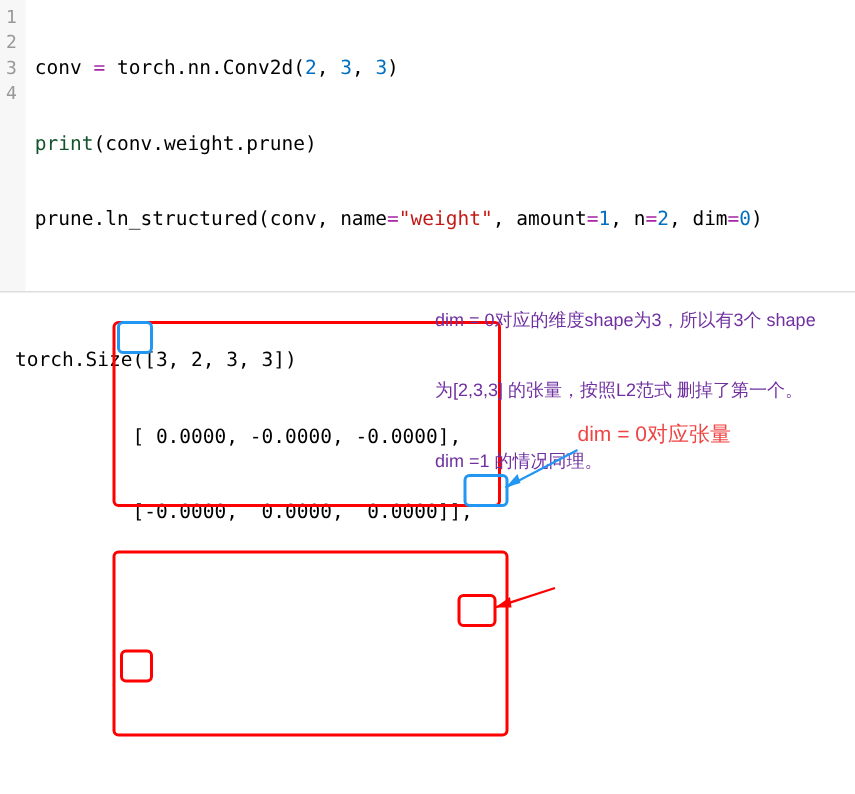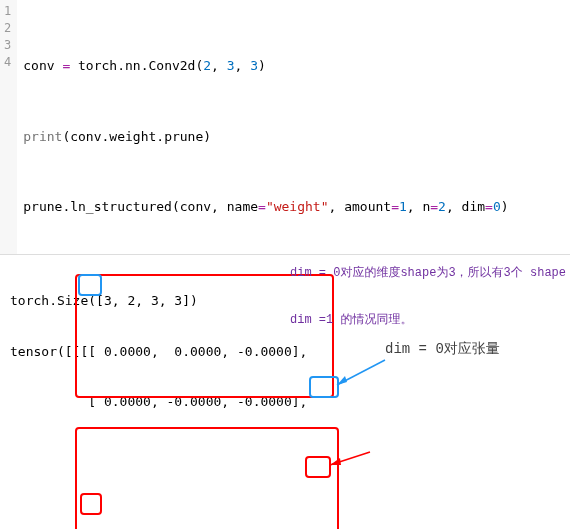--- a/index.html
+++ b/index.html
@@ -23,42 +23,42 @@
     text-align: right;
     user-select: none;
     font-size: 12px;
   }
   .gutter div { height: 17px; }
   .code {
     padding: 4px 6px;
     white-space: pre;
     flex: 1;
   }
-  .code div { height: 17px; margin-top: 20px; }
+  .code div { height: 17px; }
   .op { color: #a626a4; }
-  .kw { color: #737373; }
+  .kw { color: #14532d; }
   .num { color: #006fbf; }
   .str { color: #c41a16; }
 
   .output {
     padding: 4px 10px 8px 10px;
     white-space: pre;
     position: relative;
     font-size: 13px;
   }
   .output-line { height: 17px; }
 
   .annot {
     position: absolute;
-    font-family: Liberation Mono, monospace;
+    font-family: Liberation Sans, sans-serif;
     font-size: 12px;
     pointer-events: none;
   }
   .annot.purple { color: #7030a0; }
-  .annot.red { color: #404040; font-size: 14px; }
+  .annot.red { color: #ef4444; font-size: 14px; }
 
   .box {
     position: absolute;
     border: 2px solid #ff0000;
     border-radius: 4px;
     pointer-events: none;
   }
   .bbox {
     position: absolute;
     border: 2px solid #2196f3;
@@ -83,22 +83,22 @@
   </div>
   <div class="code">
     <div><span>conv </span><span class="op">=</span><span> torch</span><span>.</span><span>nn</span><span>.</span><span>Conv2d</span><span>(</span><span class="num">2</span><span>, </span><span class="num">3</span><span>, </span><span class="num">3</span><span>)</span></div>
     <div><span class="kw">print</span><span>(</span><span>conv</span><span>.</span><span>weight</span><span>.</span><span>prune</span><span>)</span></div>
     <div><span>prune</span><span>.</span><span>ln_structured</span><span>(</span><span>conv</span><span>, </span><span>name</span><span class="op">=</span><span class="str">"weight"</span><span>, </span><span>amount</span><span class="op">=</span><span class="num">1</span><span>, </span><span>n</span><span class="op">=</span><span class="num">2</span><span>, </span><span>dim</span><span class="op">=</span><span class="num">0</span><span>)</span></div>
   </div>
 </div>
 
 <div class="output">
   <div class="output-line">torch.Size([3, 2, 3, 3])</div>
-  <div class="output-line">tensor([[[[ 0.0000,  0.0000, -0.0000],</div>
   <div class="output-line">          [ 0.0000, -0.0000, -0.0000],</div>
+  <div class="output-line">          [-0.0000,  0.0000,  0.0000]],</div>
   <div class="output-line"></div>
   
   
   
   
   
   
   
   
   
@@ -124,20 +124,21 @@
   <div class="box" style="left:305px; top:201px; width:22px; height:18px;"></div>
   <div class="box" style="left:80px; top:238px; width:18px; height:18px;"></div>
 
   
   <div class="bbox" style="left:78px; top:19px; width:20px; height:18px;"></div>
   <div class="bbox" style="left:309px; top:121px; width:26px; height:18px;"></div>
 
   
   <div class="annot purple" style="left:290px; top:-20px; width:280px;">
     <div>dim = 0对应的维度shape为3，所以有3个 shape</div>
+    <div>为[2,3,3] 的张量，按照L2范式 删掉了第一个。</div>
     <div>dim =1 的情况同理。</div>
   </div>
 
   
   <div class="annot red" style="left:385px; top:85px;">dim = 0对应张量</div>
   <svg class="arrow" style="left:335px; top:105px;" width="50" height="30">
     <line x1="50" y1="0" x2="2" y2="25" stroke="#2196f3" stroke-width="1.5"></line>
     <polygon points="2,25 10,16 12,22" fill="#2196f3"></polygon>
   </svg>
 

